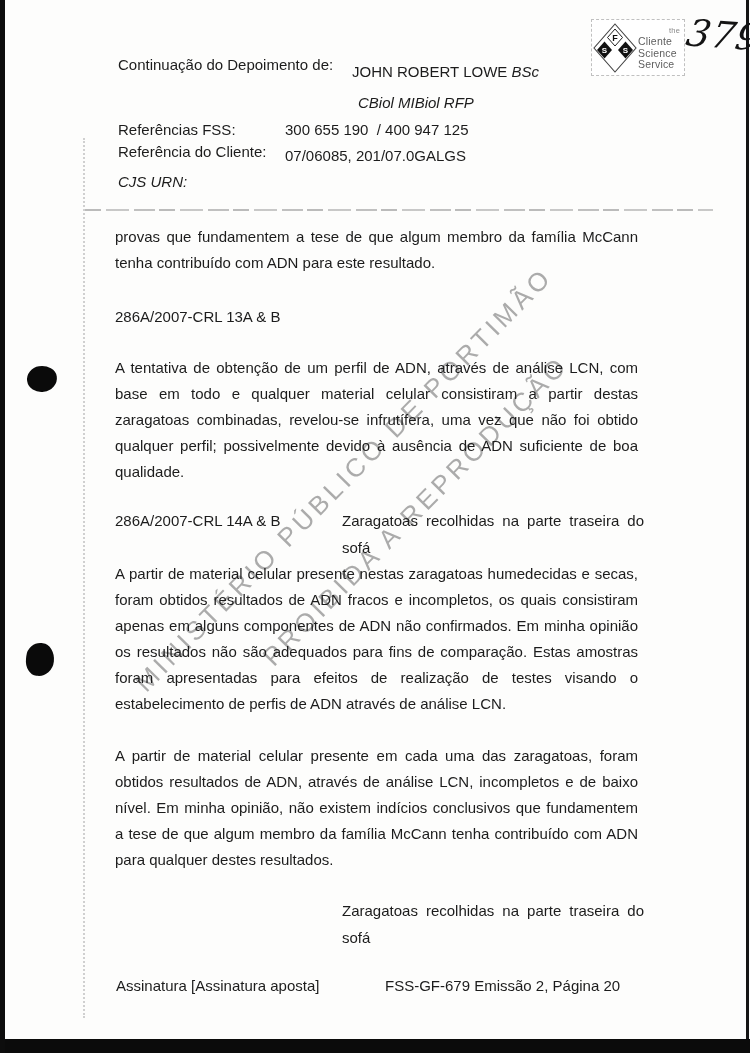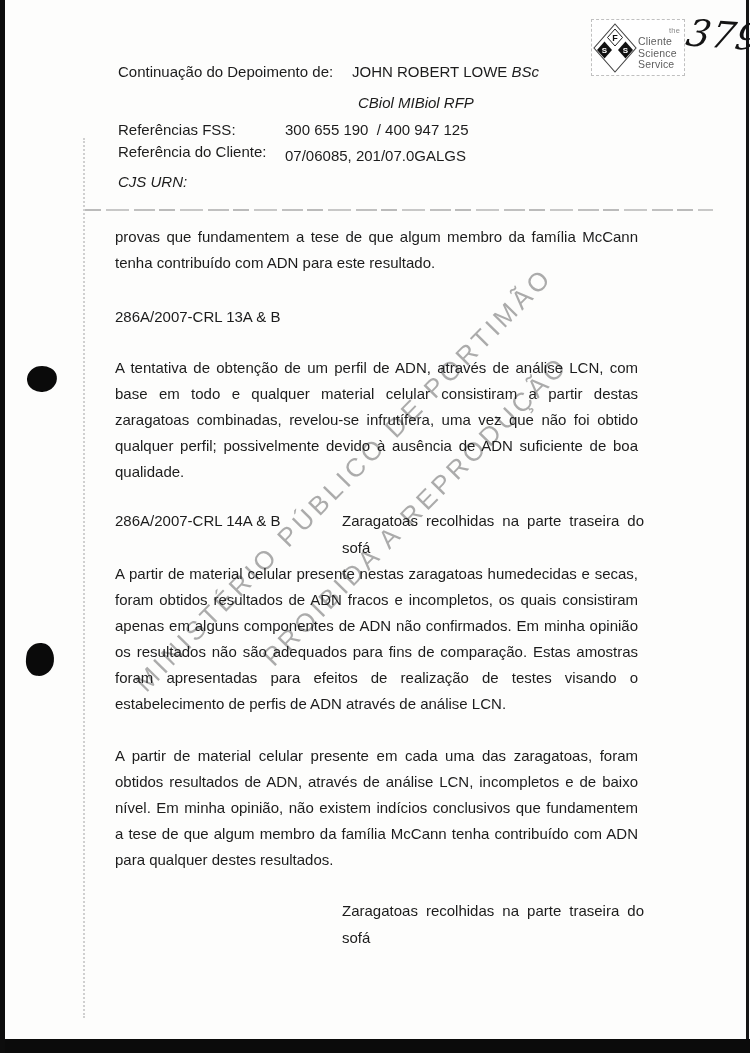--- a/index.html
+++ b/index.html
@@ -76,21 +76,21 @@
     </svg>
     <div class="logo-text">
       <span class="the">the</span>
       <span>Cliente</span><br>
       <span>Science</span><br>
       <span>Service</span>
     </div>
   </div>
   <div class="handnum">379</div>
 
-  <div class="hline" style="left:118px;top:63px;">Continuação do Depoimento de:</div>
+  <div class="hline" style="left:118px;top:56px;">Continuação do Depoimento de:</div>
   <div class="hline" style="left:352px;top:63px;"><span>JOHN ROBERT LOWE</span><span> </span><span class="it">BSc</span></div>
   <div class="hline it" style="left:358px;top:94px;">CBiol MIBiol RFP</div>
 
   <div class="hline" style="left:118px;top:121px;">Referências FSS:</div>
   <div class="hline" style="left:285px;top:121px;">300 655 190 &nbsp;/ 400 947 125</div>
 
   <div class="hline" style="left:118px;top:143px;">Referência do Cliente:</div>
   <div class="hline" style="left:285px;top:147px;">07/06085, 201/07.0GALGS</div>
 
   <div class="hline it" style="left:118px;top:173px;">CJS URN:</div>
@@ -103,14 +103,16 @@
   <div class="para" style="top:355px;">A tentativa de obtenção de um perfil de ADN, através de análise LCN, com base em todo e qualquer material celular consistiram a partir destas zaragatoas combinadas, revelou-se infrutífera, uma vez que não foi obtido qualquer perfil; possivelmente devido à ausência de ADN suficiente de boa qualidade.</div>
 
   <div class="exref" style="top:507px;">286A/2007-CRL 14A &amp; B</div>
   <div class="exdesc" style="top:507px;">Zaragatoas recolhidas na parte traseira do sofá</div>
   <div class="para" style="top:561px;">A partir de material celular presente nestas zaragatoas humedecidas e secas, foram obtidos resultados de ADN fracos e incompletos, os quais consistiram apenas em alguns componentes de ADN não confirmados. Em minha opinião os resultados não são adequados para fins de comparação. Estas amostras foram apresentadas para efeitos de realização de testes visando o estabelecimento de perfis de ADN através de análise LCN.</div>
 
   <div class="para" style="top:743px;">A partir de material celular presente em cada uma das zaragatoas, foram obtidos resultados de ADN, através de análise LCN, incompletos e de baixo nível. Em minha opinião, não existem indícios conclusivos que fundamentem a tese de que algum membro da família McCann tenha contribuído com ADN para qualquer destes resultados.</div>
 
   <div class="exdesc" style="top:897px;">Zaragatoas recolhidas na parte traseira do sofá</div>
 
+  <div class="footer-sig">Assinatura [Assinatura aposta]</div>
+  <div class="footer-ref">FSS-GF-679 Emissão 2, Página 20</div>
 
 </div>
 
 </body></html>

